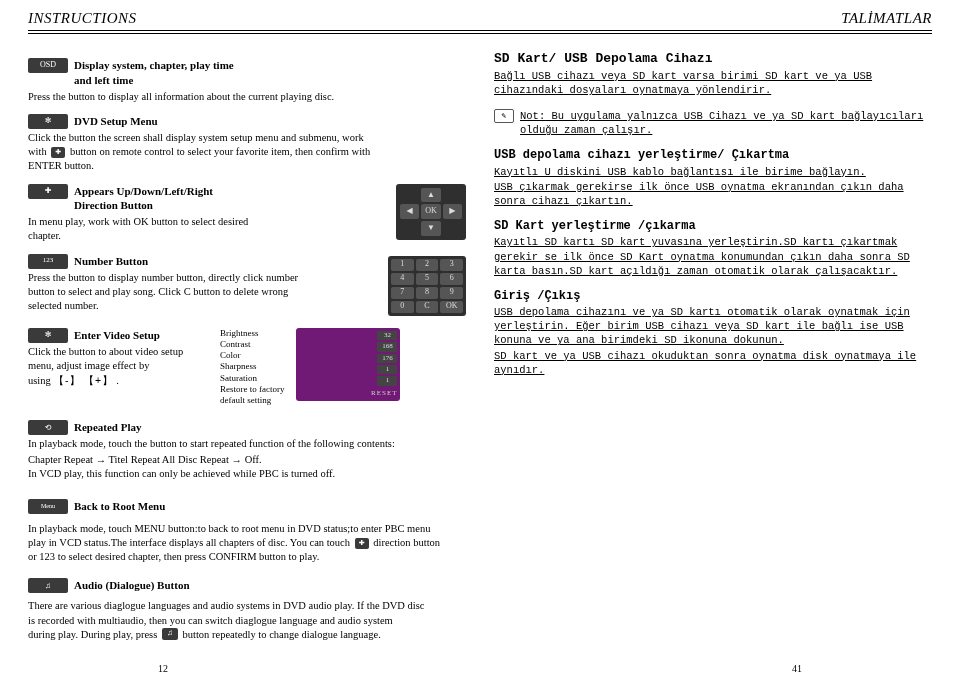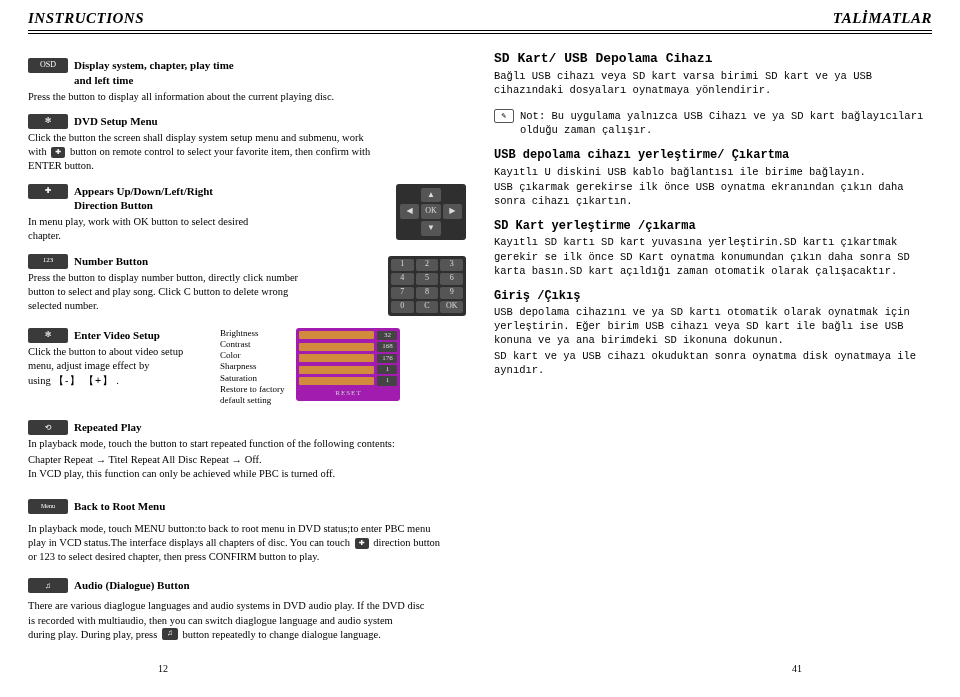--- a/index.html
+++ b/index.html
@@ -6,21 +6,21 @@
   body {
     font-family: Georgia, 'Times New Roman', serif;
     font-size: 11px;
     line-height: 1.35;
     color: #000;
     background: #fff;
     width: 960px;
     height: 697px;
     padding: 8px 28px 0 28px;
   }
-  .header-row { display: flex; justify-content: space-between; font-style: italic; font-weight: bold; font-size: 15px; letter-spacing: 0.5px; }
+  .header-row { display: flex; justify-content: space-between; font-style: italic; font-weight: normal; font-size: 15px; letter-spacing: 0.5px; }
   .hr1 { border: none; border-top: 1.5px solid #000; margin-top: 2px; }
   .hr2 { border: none; border-top: 1px solid #000; margin-top: 2px; }
   .cols { display: flex; gap: 28px; margin-top: 14px; }
   .col { flex: 1; }
   .col-left { font-family: Georgia, serif; font-size: 10.5px; }
   .col-right { font-family: 'Courier New', monospace; font-size: 11px; }
   .section-icon {
     display: inline-flex; align-items: center; justify-content: center;
     width: 40px; height: 15px; background: #3a3a3a; color: #fff;
     border-radius: 2px; font-size: 8px; margin-right: 6px;
@@ -49,31 +49,31 @@
   .num-pad {
     width:78px; float:right; margin-left:8px; margin-top:2px;
     background:#2f2f2f; border-radius:3px; padding:3px;
     display:grid; grid-template-columns:repeat(3,1fr); gap:2px;
   }
   .num-pad > div { background:#555; border-radius:2px; color:#ddd; font-size:8px; height:12px; display:flex;align-items:center;justify-content:center; }
 
   .video-setup-row { display:flex; align-items:flex-start; gap:12px; margin-top:12px;}
   .vs-labels { font-size:9px; line-height:1.25; }
   .vs-panel {
-    width:104px; background:#a21caf; border-radius:3px; padding:3px;
-    display:flex; flex-direction:column; gap:2px;
+    width:104px; background:#701a75; border-radius:3px; padding:3px;
+    display:flex; flex-direction:column; gap:2px;align-items:flex-end;
   }
   .vs-slider { display:flex; align-items:center; gap:3px; }
   .vs-bar { flex:1; height:8px; background:#d28a3c; border-radius:1px; }
   .vs-val { background:#444; color:#ddd; font-size:7px; width:20px; text-align:center; border-radius:1px; }
   .vs-reset { font-size:7px; color:#ccc; text-align:center; margin-top:1px; letter-spacing:1px;}
 
   .right-h1 { font-family:'Courier New',monospace; font-weight:bold; font-size:13px; margin-top:2px;}
   .right-h2 { font-family:'Courier New',monospace; font-weight:bold; font-size:12px; margin-top:10px;}
-  .right-p { font-family:'Courier New',monospace; font-size:10.5px; margin-top:1px; }
+  .right-p { font-family:'Courier New',monospace; font-size:10.5px; margin-top:1px;text-decoration:underline; }
   .note-box { display:flex; gap:6px; margin-top:12px; }
   .note-icon { width:20px; height:14px; border:1px solid #555; border-radius:2px; font-size:8px; display:flex; align-items:center; justify-content:center; flex-shrink:0;}
   
   .full-width { margin-top:14px; }
   .arrow-sym { font-family: Arial,sans-serif; }
   .pagenums { display:flex; justify-content:space-between; margin-top:20px; font-size:10px; padding: 0 130px; }
   .clearfix::after{content:"";display:table;clear:both;}
 </style>
 </head>
 <body>

